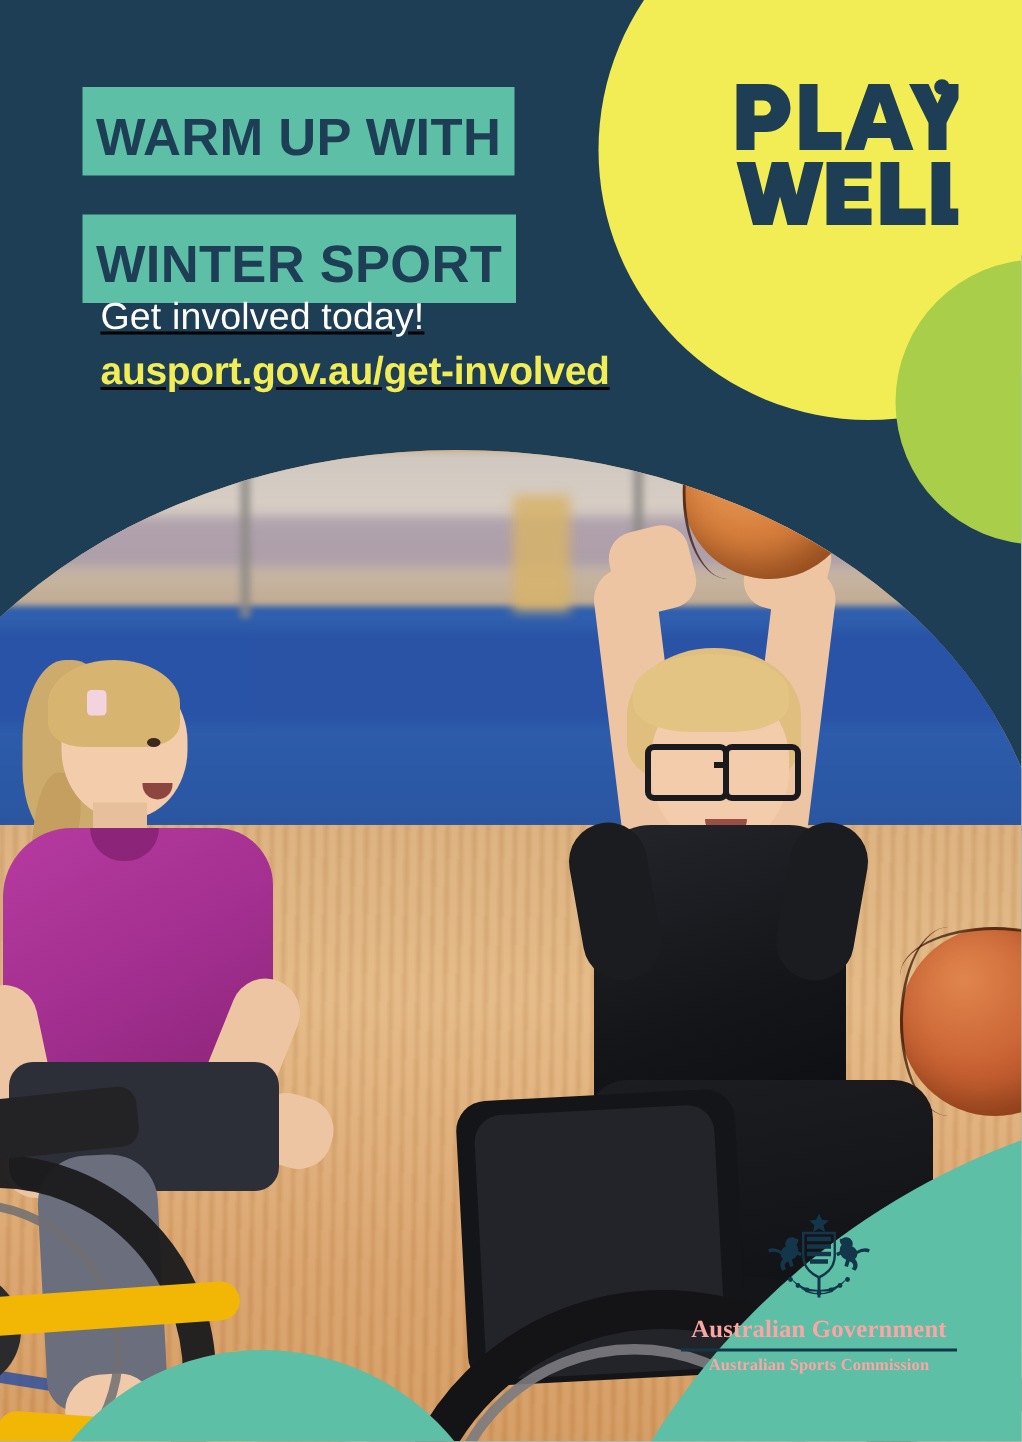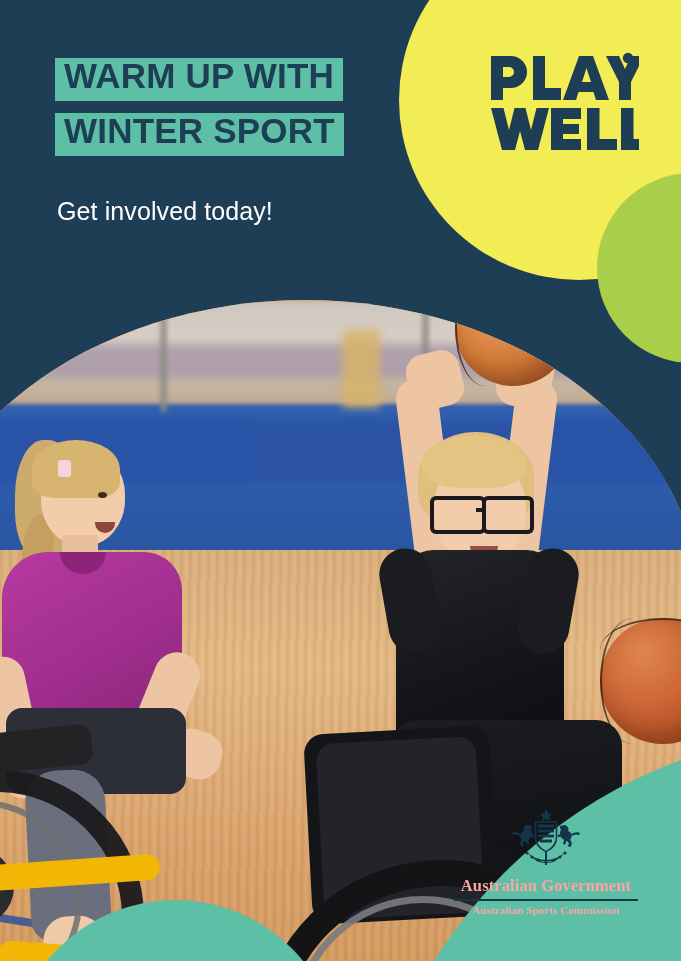--- a/index.html
+++ b/index.html
@@ -39,27 +39,27 @@
     width: 420px;
   }
   .headline-line {
     display: inline-block;
     background: #5cbfa6;
     color: #1d3e54;
     font-size: 35px;
     font-weight: bold;
     letter-spacing: 0.2px;
     line-height: 1.0;
-    padding: 0 9px 8px 9px;
+    padding: 16px 9px 8px 9px;
     white-space: nowrap;
   }
-  #headline-line-2 { margin-top: 12px; }
-
-  
-  #cta-block { left: 57px; top: 196px; }
+  #headline-line-2 { margin-top: 26px; }
+
+  
+  #cta-block { left: 67px; top: 196px; text-decoration: underline; }
   #cta-sub {
     color: #ffffff;
     font-size: 25px;
     font-weight: normal;
     line-height: 1.25;
     letter-spacing: 0.1px;
   }
   #cta-url {
     color: #f2ec55;
     font-size: 26px;
@@ -223,20 +223,21 @@
     
   </div>
 
   <div class="layer" id="headline-block">
     <div><span class="headline-line" id="headline-line-1">WARM UP WITH</span></div>
     <div><span class="headline-line" id="headline-line-2">WINTER SPORT</span></div>
   </div>
 
   <div class="layer" id="cta-block">
     <div id="cta-sub">Get involved today!</div>
+    <a id="cta-url" href="#">ausport.gov.au/get-involved</a>
   </div>
 
   <div class="layer" id="photo-mask">
     <div id="photo-clip">
       <div id="photo">
 
         <div class="gym-wall-top"></div>
         <div class="gym-wall-purple"></div>
         <div class="gym-blue-band"></div>
         <div class="gym-blue-pad"></div>

